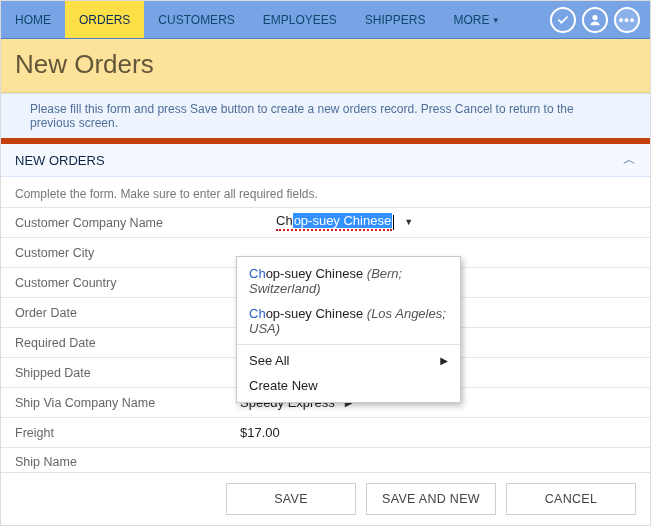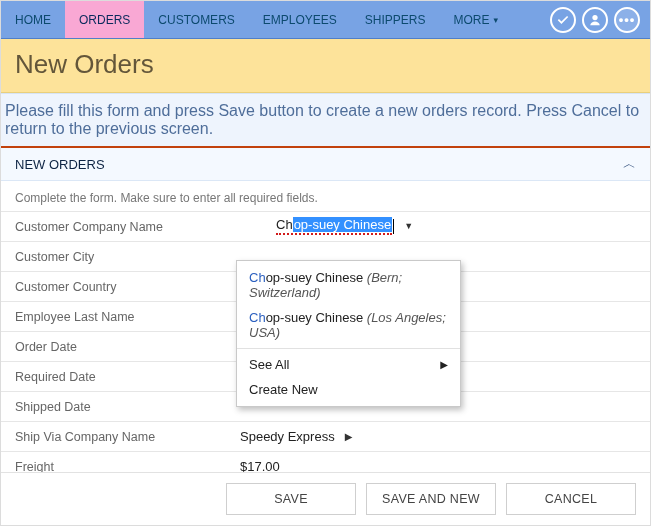--- a/index.html
+++ b/index.html
@@ -27,21 +27,21 @@
   .nav-tab {
     display: flex;
     align-items: center;
     padding: 0 14px;
     font-size: 12px;
     color: #0c4a6e;
     cursor: pointer;
     border-top: 1px solid transparent;
   }
   .nav-tab.active {
-    background: #f9a8d4;
+    background: #fde047;
     color: #0a2a5c;
   }
   .nav-tab .caret {
     margin-left: 4px;
     font-size: 9px;
   }
   .nav-spacer { flex: 1; }
   .nav-icons { display: flex; align-items: center; gap: 6px; padding-right: 4px;}
   .nav-icon {
     width: 26px; height: 26px;
@@ -62,23 +62,23 @@
   }
   .titlebar h1 {
     font-size: 26px;
     font-weight: 400;
     color: #63563a;
   }
   
   .instr {
     background: #eef4fd;
     border-top: 1px solid #d7e4f5;
-    border-bottom: 2px solid #c2410c;
-    padding: 8px 4px;
-    font-size: 16px;
+    border-bottom: 6px solid #c2410c;
+    padding: 8px 29px;
+    font-size: 12px;
     color: #4f6e9a;
   }
   
   .section-hdr {
     display: flex;
     align-items: center;
     justify-content: space-between;
     background: #f4f9ff;
     border-bottom: 1px solid #dbe7f6;
     padding: 7px 14px;
@@ -261,24 +261,20 @@
   <div class="row">
     <div class="lbl">Customer City</div>
     <div class="val"></div>
   </div>
 
   <div class="row">
     <div class="lbl">Customer Country</div>
     <div class="val"></div>
   </div>
 
-  <div class="row">
-    <div class="lbl">Employee Last Name</div>
-    <div class="val"></div>
-  </div>
 
   <div class="row">
     <div class="lbl">Order Date</div>
     <div class="val">Today</div>
   </div>
 
   <div class="row">
     <div class="lbl">Required Date</div>
     <div class="val">Next Fri</div>
   </div>

